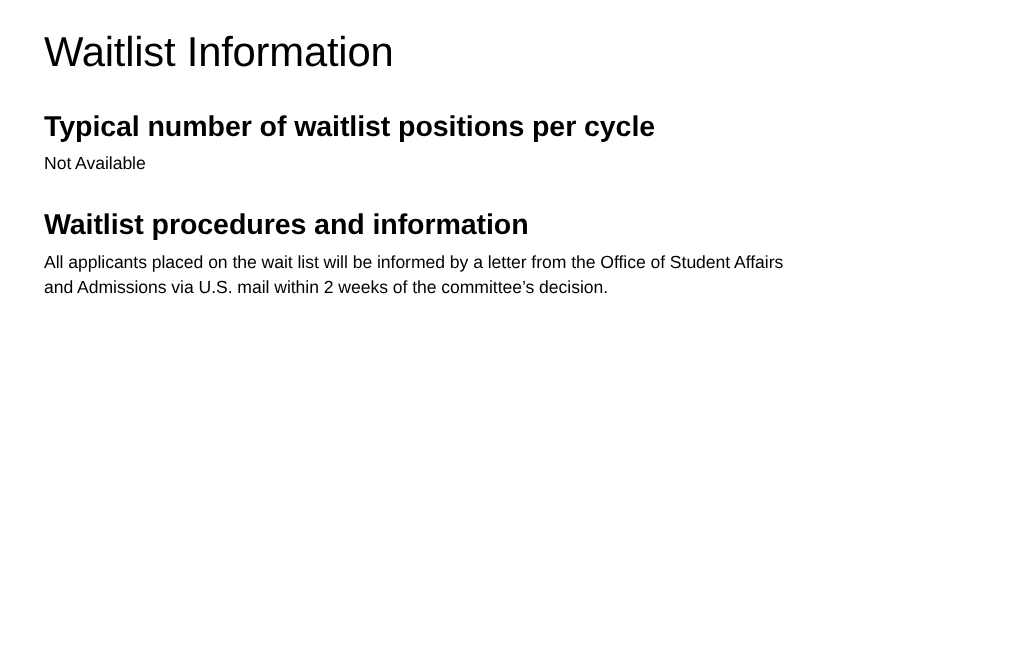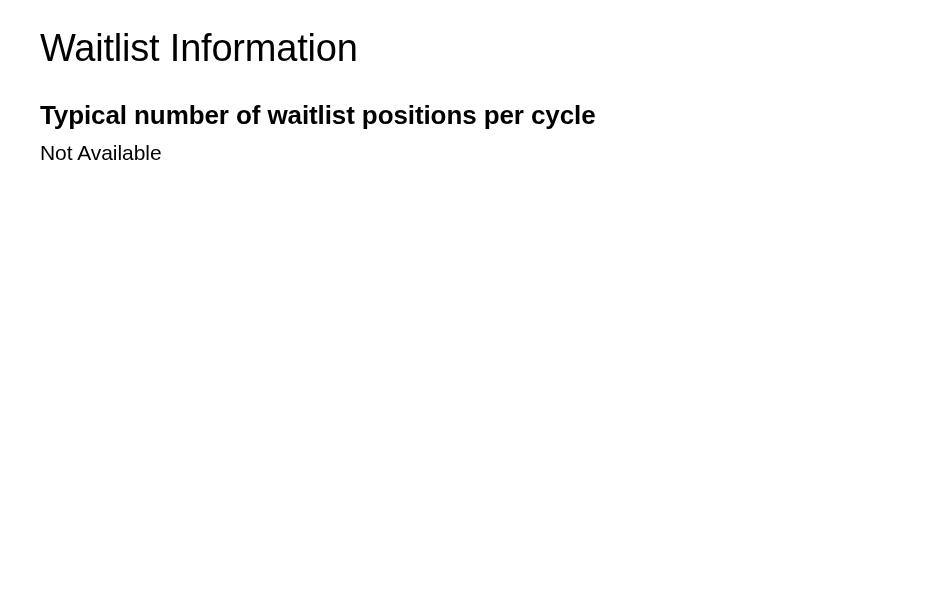--- a/index.html
+++ b/index.html
@@ -37,21 +37,21 @@
   }
   .section-label {
     font-size: 26px;
     font-weight: 700;
     line-height: 1.37;
     letter-spacing: -0.1px;
     margin: 0 0 6px 0;
     max-width: 800px;
   }
   .section-value {
-    font-size: 21px;
+    font-size: 16px;
     font-weight: 400;
     line-height: 1.37;
     letter-spacing: -0.05px;
     margin: 0;
     max-width: 845px;
   }
   .section-value.narrow {
     max-width: 840px;
   }
 </style>
@@ -63,14 +63,18 @@
   <h1 class="page-title">Waitlist Information</h1>
 
   <div class="section">
     <div class="section-label">Typical number of waitlist positions per cycle</div>
     <div class="section-value">Not Available</div>
   </div>
 
   <div class="section">
   </div>
 
+  <div class="section">
+    <div class="section-label">Waitlist procedures and information</div>
+    <div class="section-value narrow">All applicants placed on the wait list will be informed by a letter from the Office of Student Affairs and Admissions via U.S. mail within 2 weeks of the committee’s decision.</div>
+  </div>
 
 </div>
 
 </body></html>

